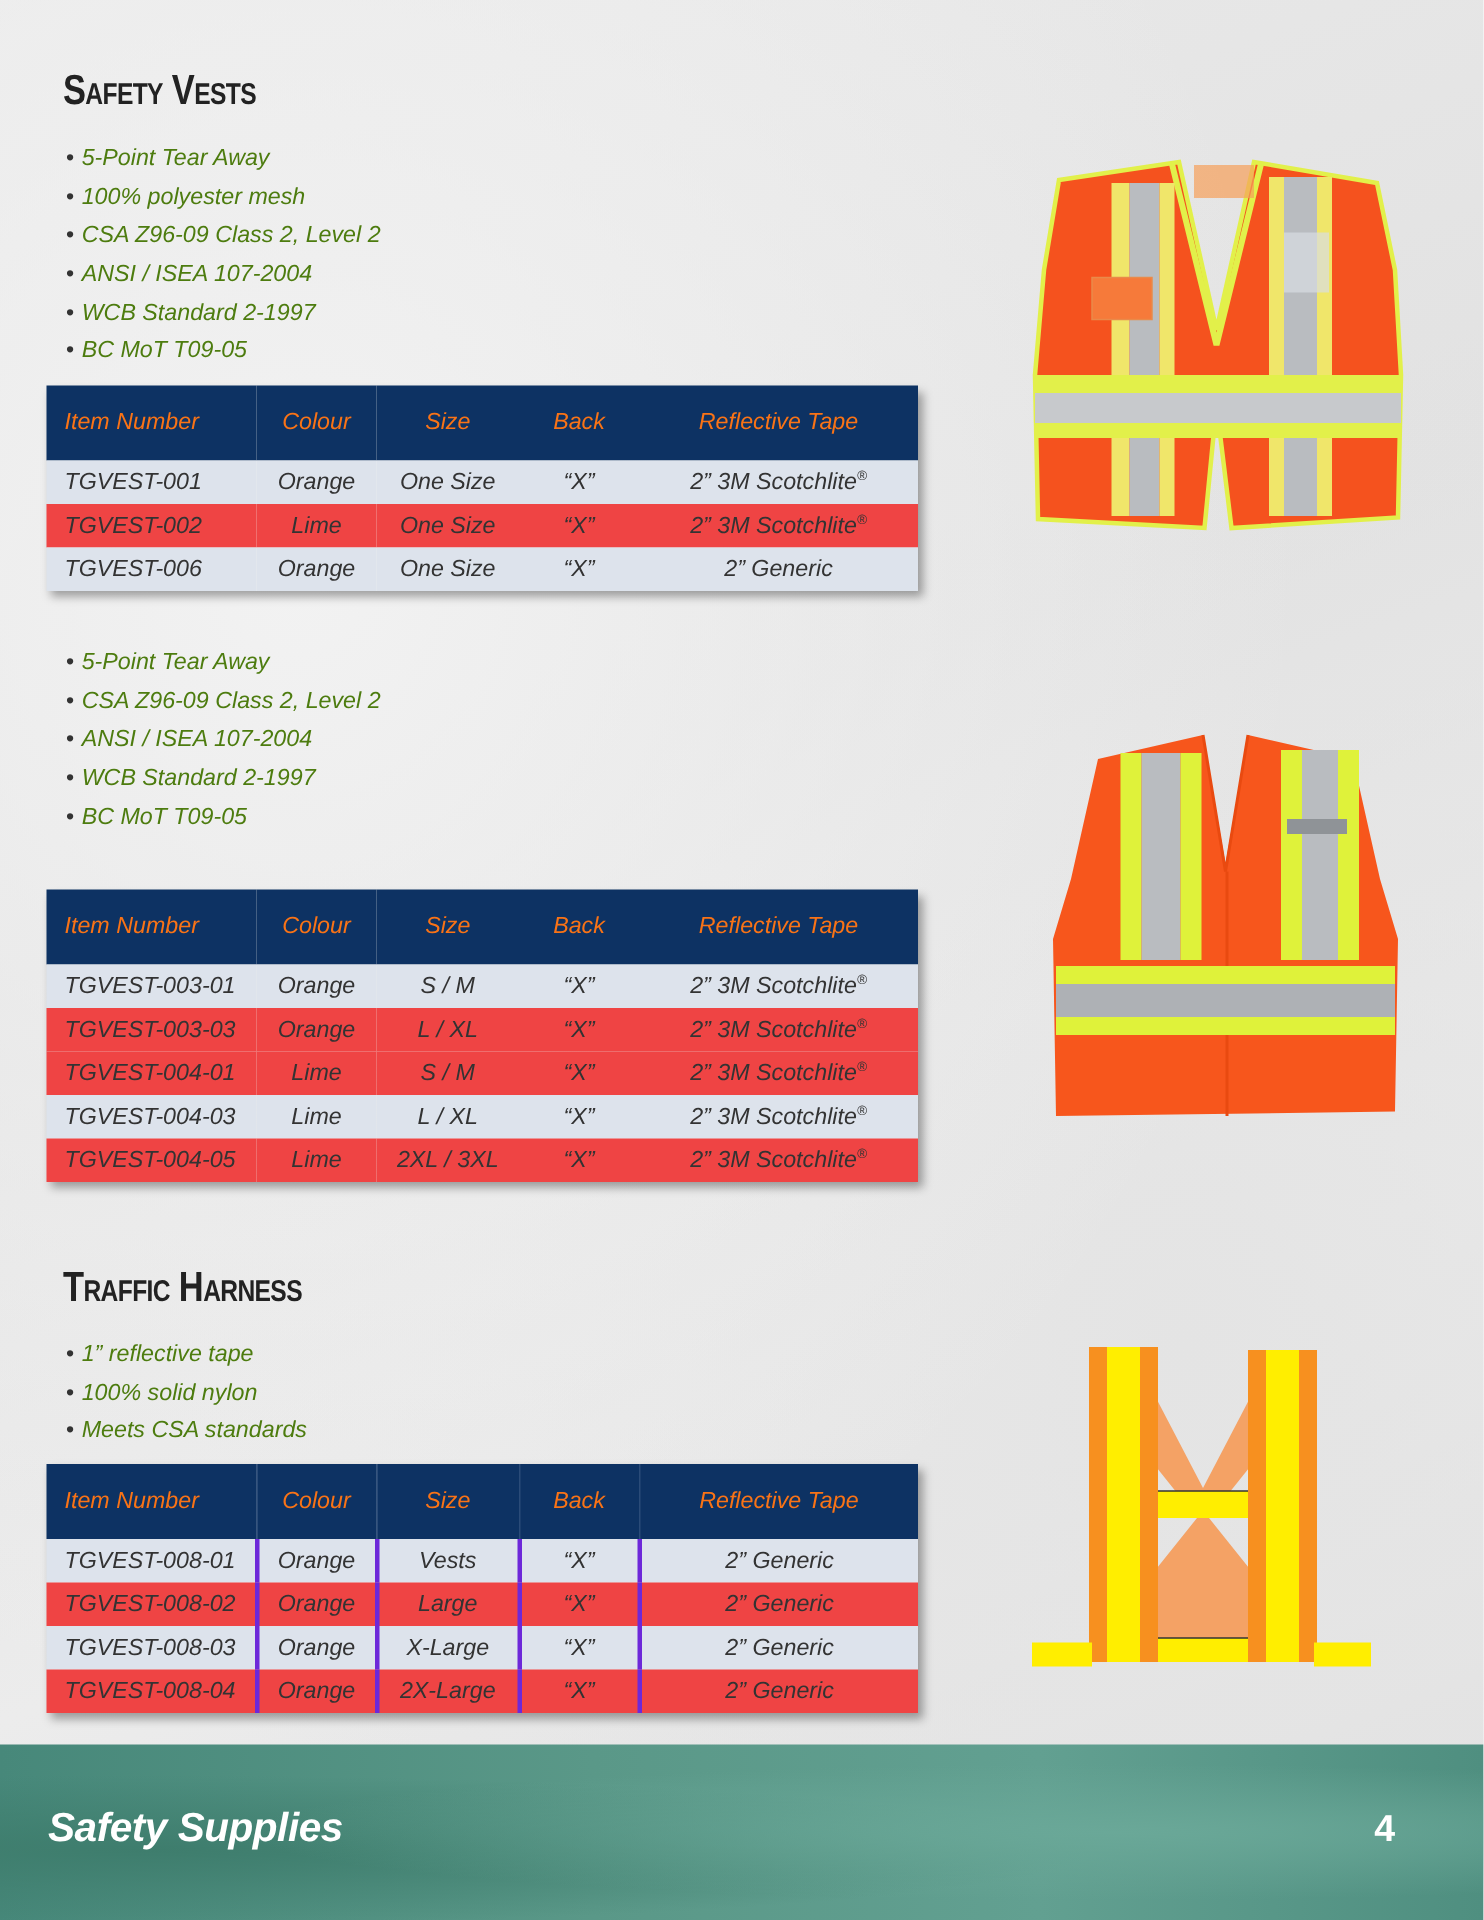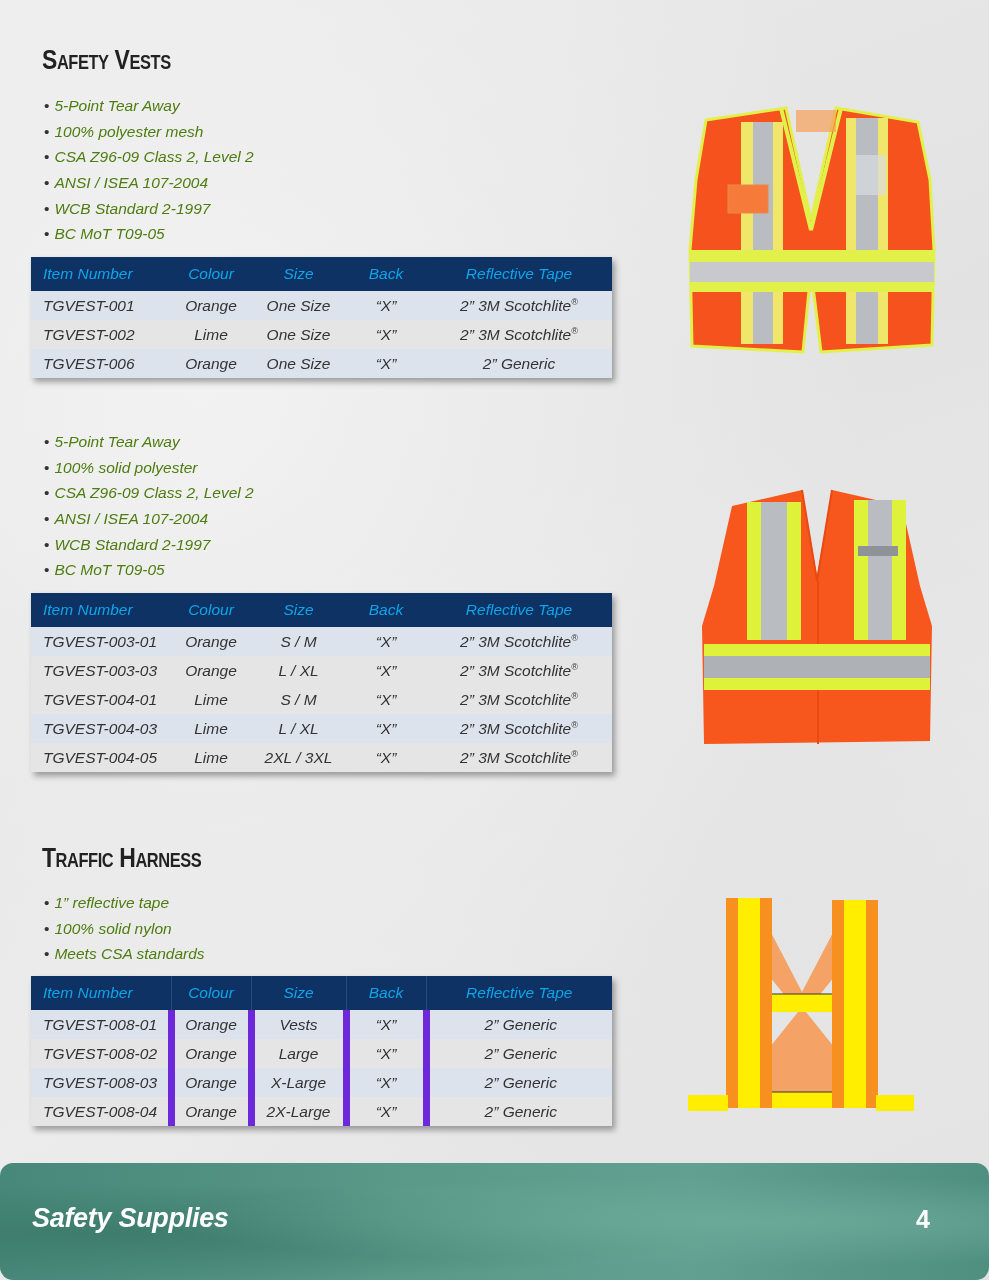--- a/index.html
+++ b/index.html
@@ -48,53 +48,52 @@
     left: 31px;
     width: 581px;
     border-collapse: collapse;
     box-shadow: 3px 4px 6px rgba(0,0,0,0.35);
     font-style: italic;
     font-size: 15.5px;
     color: #333;
   }
   table.spec th {
     background: #0d3263;
-    color: #0ea5e9;
+    color: #f97316;
     font-weight: normal;
-    height: 34px;
+    height: 50px;
     text-align: center;
     font-size: 15.5px;
   }
   table.spec td {
     height: 29px;
     text-align: center;
   }
   table.spec tr.shade td { background: #dde3ec; }
-  table.spec tr.plain td { background: #e5e5e5; }
+  table.spec tr.plain td { background: #ef4444; }
   table.spec th:first-child, table.spec td:first-child { text-align: left; padding-left: 12px; }
-  table.spec.grid th, table.spec.grid td { border-right: 7px solid #6d28d9; }
+  table.spec.grid th, table.spec.grid td { border-right: 3px solid #6d28d9; }
   table.spec.grid th { border-right: 1px solid #2a4b78; }
   table.spec.grid th:last-child, table.spec.grid td:last-child { border-right: none; }
   sup { font-size: 9px; vertical-align: 6px; }
   .col-item { width: 140px; }
   .col-colour { width: 80px; }
   .col-size { width: 95px; }
   .col-back { width: 80px; }
 
   .product-img { position: absolute; }
 
   .footer {
     position: absolute;
     left: 0; top: 1163px;
     width: 989px; height: 117px;
     background:
       radial-gradient(ellipse at 75% 50%, #6aa898 0%, rgba(106,168,152,0) 55%),
       radial-gradient(ellipse at 10% 60%, #3e7d6d 0%, rgba(62,125,109,0) 50%),
       linear-gradient(90deg, #47887a 0%, #5a9888 40%, #62a091 70%, #4f8f80 100%);
-    border-radius: 13px;
   }
   .footer-title {
     position: absolute;
     left: 32px; top: 40px;
     font-weight: bold;
     font-style: italic;
     font-size: 27px;
     color: #ffffff;
     letter-spacing: -0.3px;
   }
@@ -166,21 +165,20 @@
   <rect x="4" y="150" width="244" height="12" fill="#e2f04a"></rect>
   <rect x="4" y="162" width="244" height="20" fill="#c7c9cc"></rect>
   <rect x="4" y="182" width="244" height="10" fill="#e2f04a"></rect>
   <rect x="110" y="10" width="40" height="22" fill="#f7a05a" opacity="0.7"></rect>
   <rect x="170" y="55" width="30" height="40" fill="#d8dde2" opacity="0.7"></rect>
   <rect x="42" y="85" width="40" height="28" fill="#f67a3a" stroke="#e98a4a" stroke-width="1"></rect>
 </svg>
 
 <ul class="bullets" style="top:429px;">
   <li>5-Point Tear Away</li>
-  <li>100% solid polyester</li>
   <li>CSA Z96-09 Class 2, Level 2</li>
   <li>ANSI / ISEA 107-2004</li>
   <li>WCB Standard 2-1997</li>
   <li>BC MoT T09-05</li>
 </ul>
 
 <table class="spec" style="top:593px;">
   <thead>
     <tr>
       <th class="col-item">Item Number</th>

